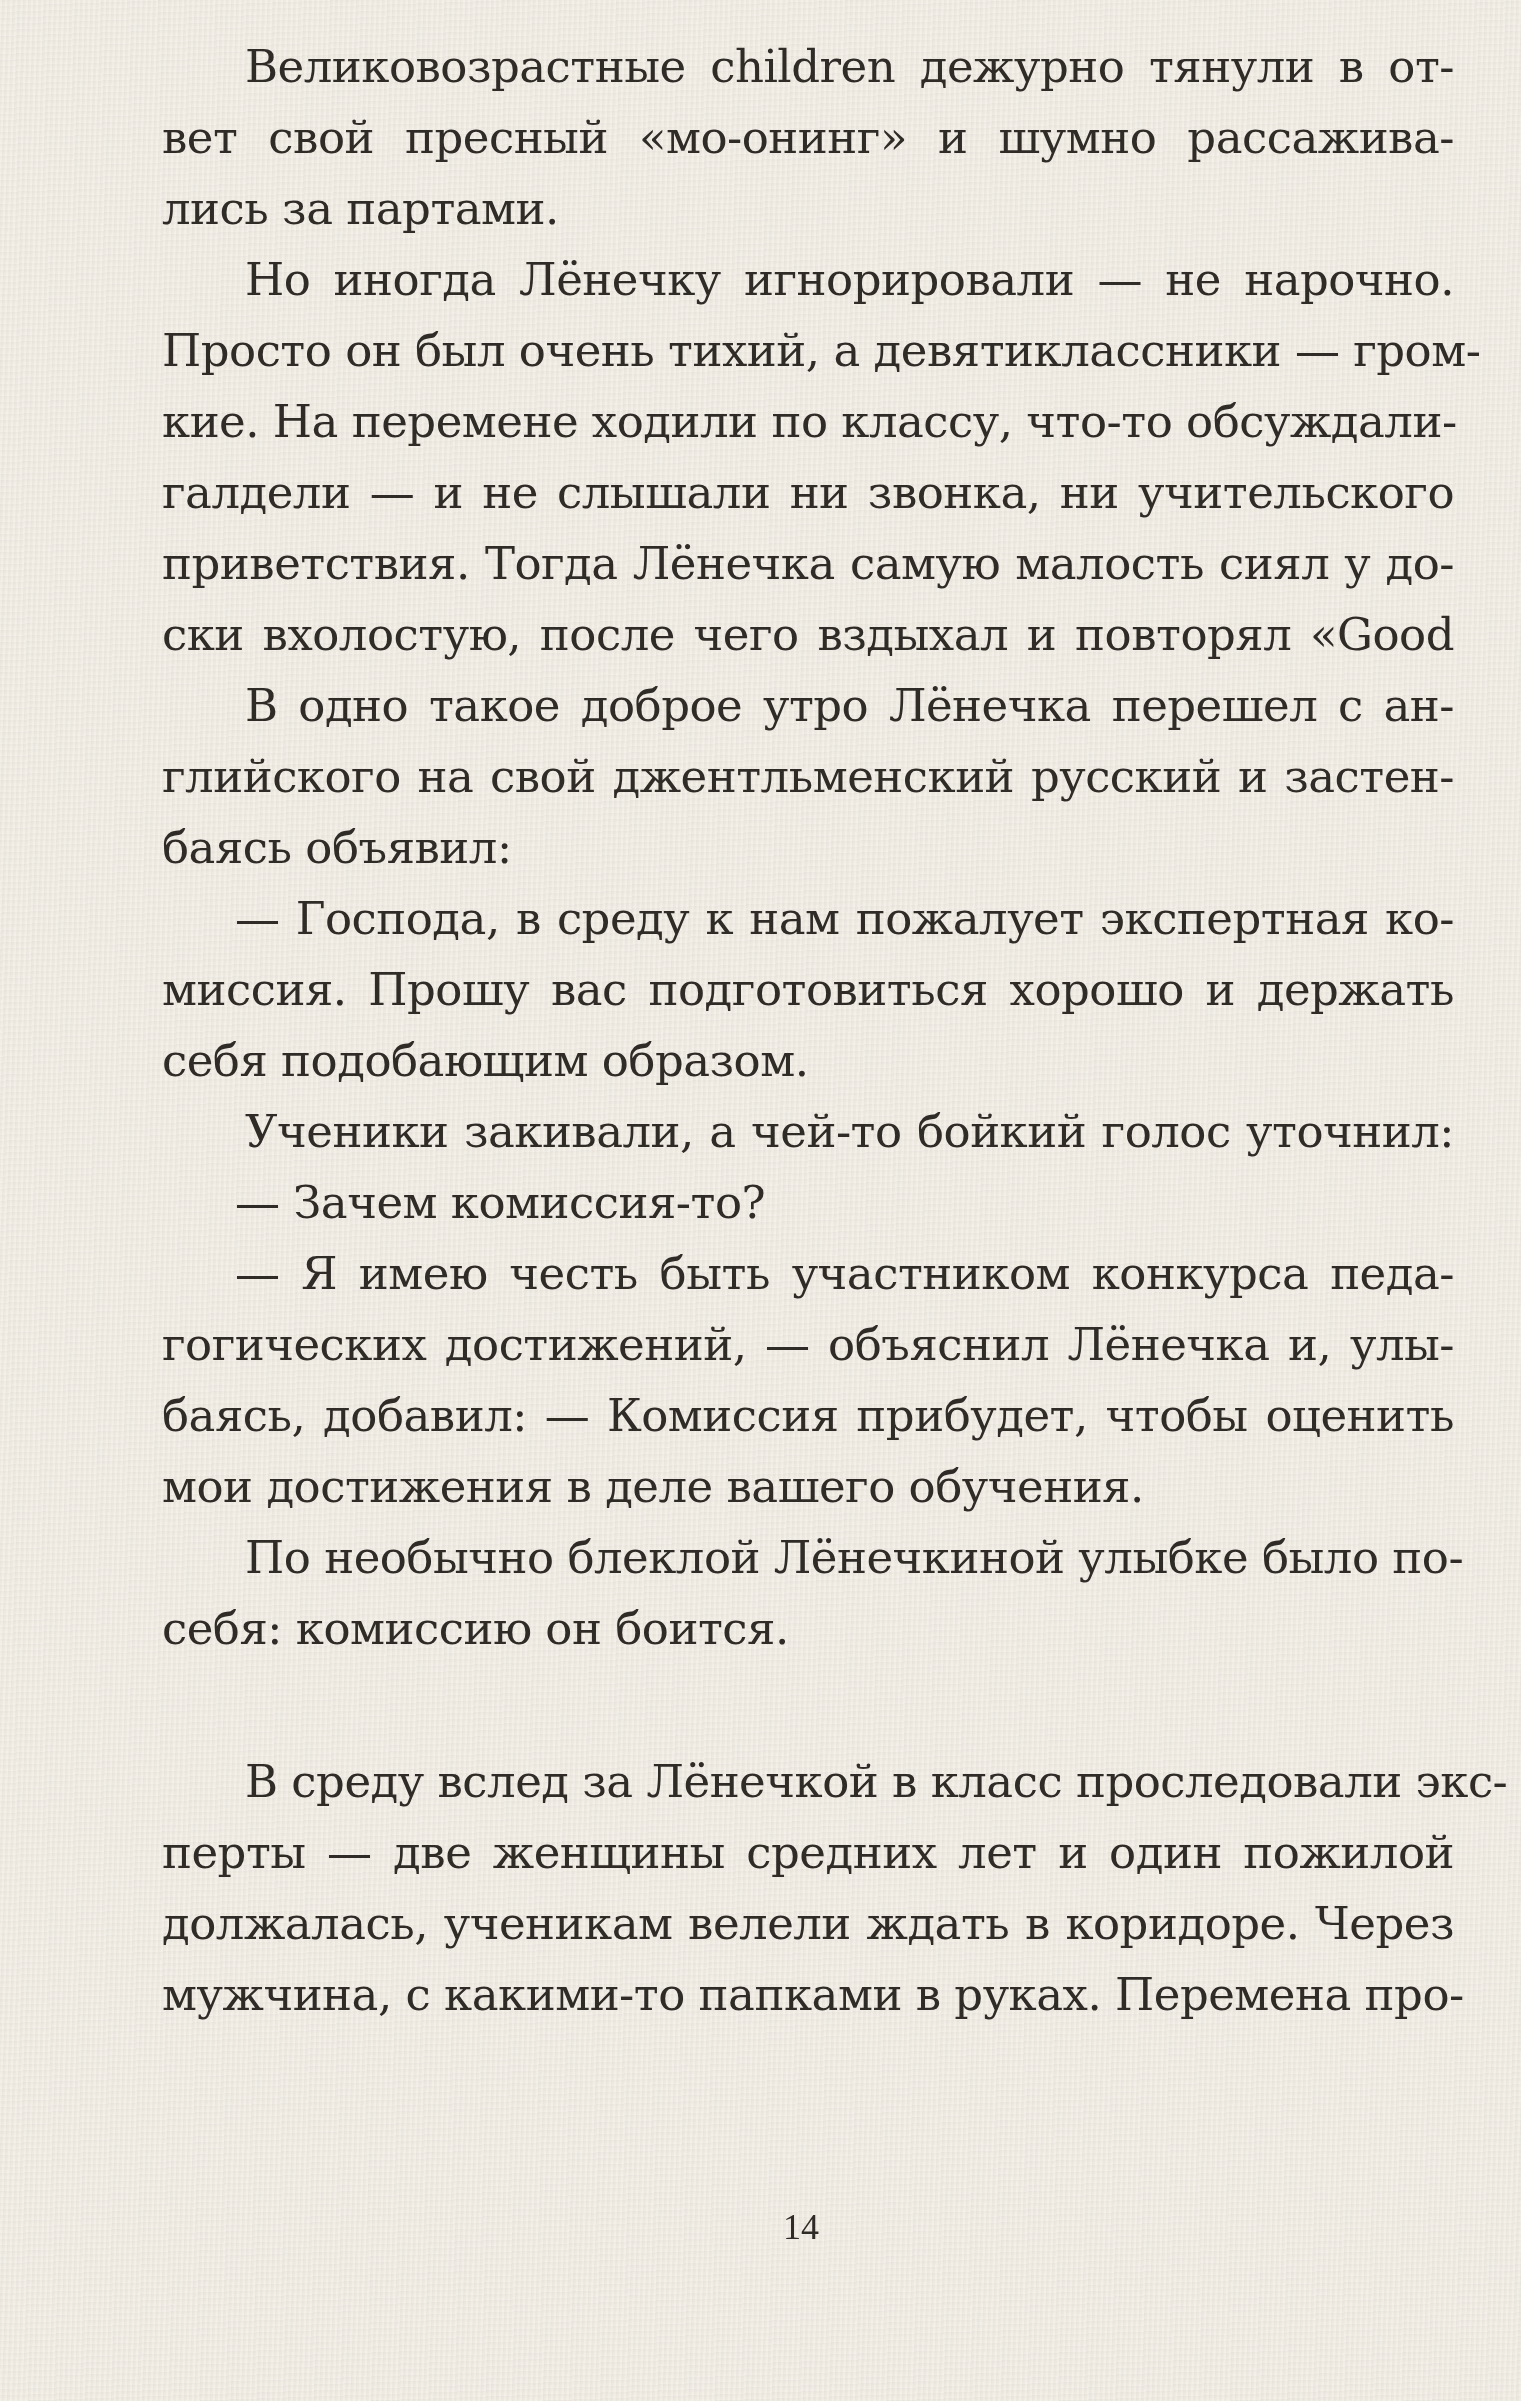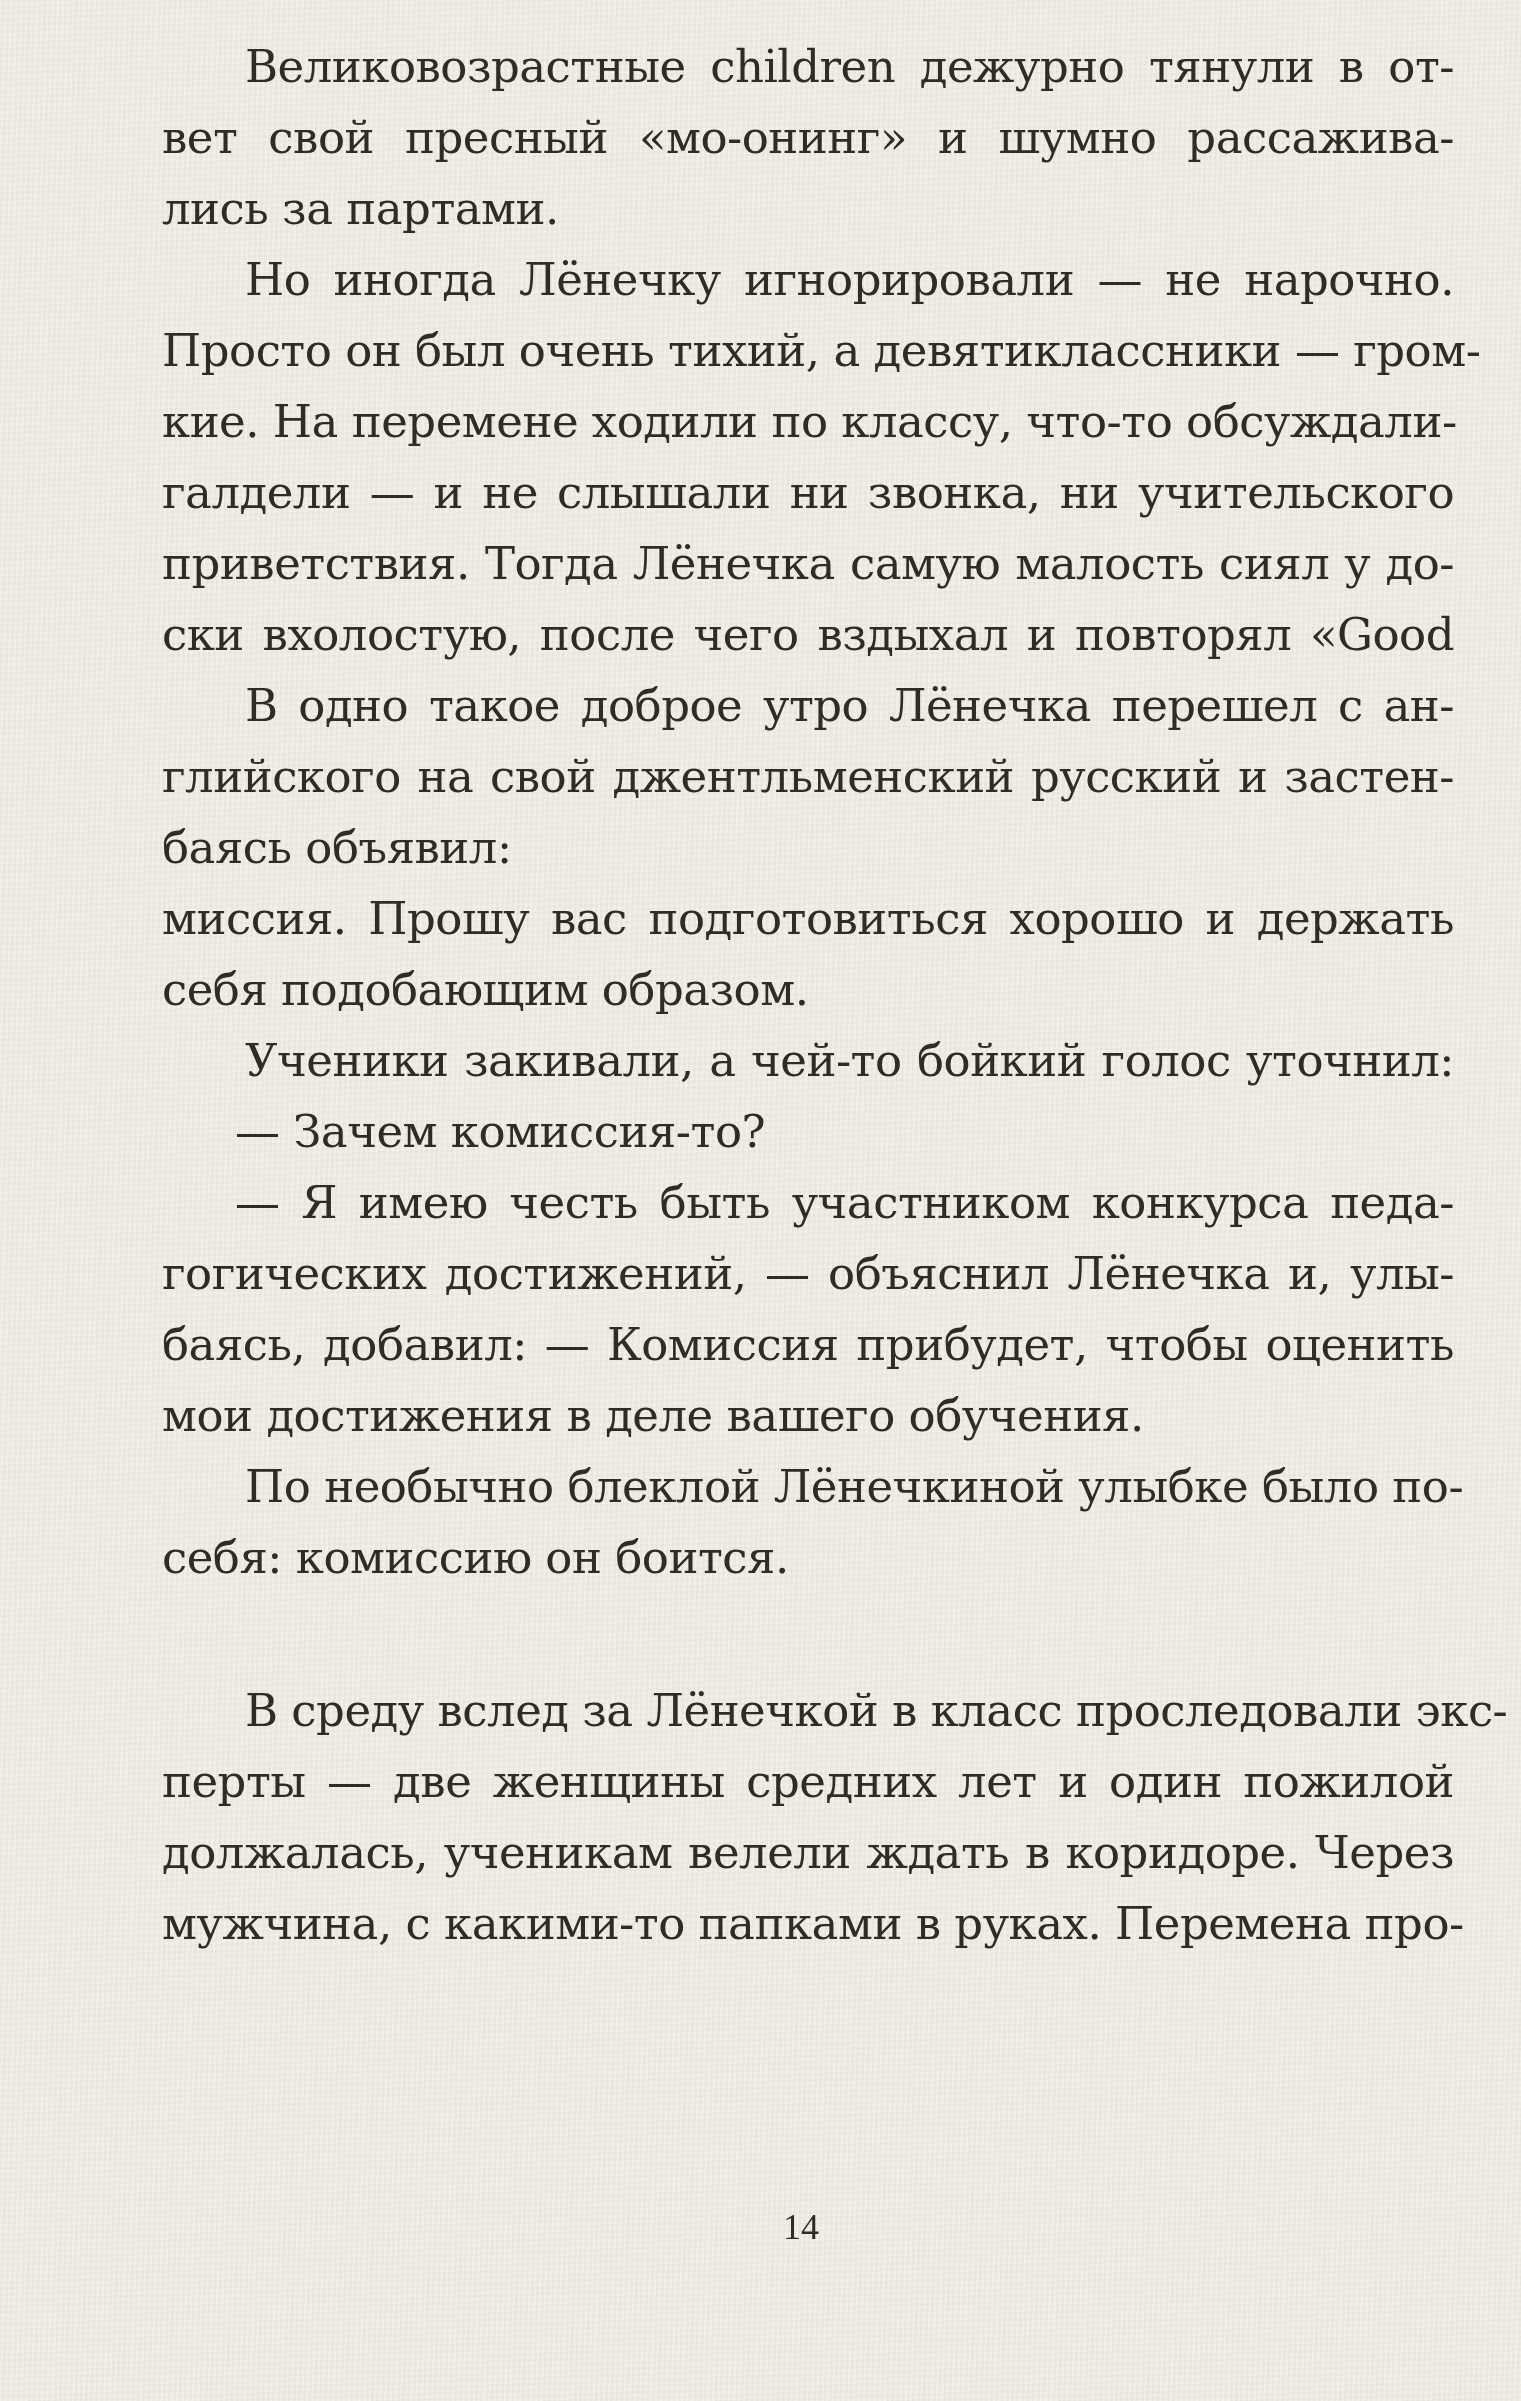--- a/index.html
+++ b/index.html
@@ -88,20 +88,21 @@
       <span class="line">ски вхолостую, после чего вздыхал и повторял «Good</span>
     </div>
 
     <div>
       <span class="line indent">В одно такое доброе утро Лёнечка перешел с ан-</span>
       <span class="line">глийского на свой джентльменский русский и застен-</span>
       <span class="line last">баясь объявил:</span>
     </div>
 
     <div>
+      <span class="line dash-indent">— Господа, в среду к нам пожалует экспертная ко-</span>
       <span class="line">миссия. Прошу вас подготовиться хорошо и держать</span>
       <span class="line last">себя подобающим образом.</span>
     </div>
 
     <div>
       <span class="line indent">Ученики закивали, а чей-то бойкий голос уточнил:</span>
     </div>
 
     <div>
       <span class="line dash-indent last">— Зачем комиссия-то?</span>

